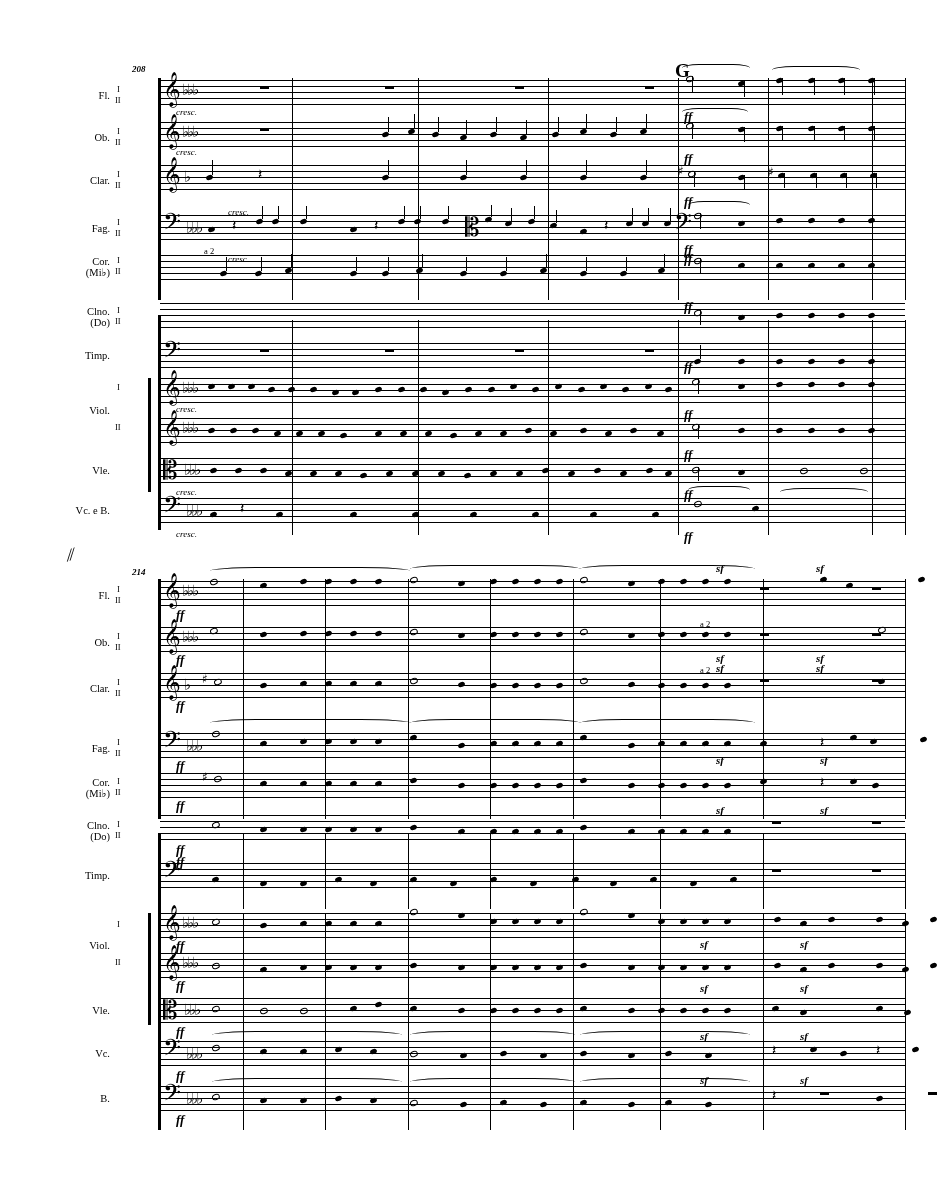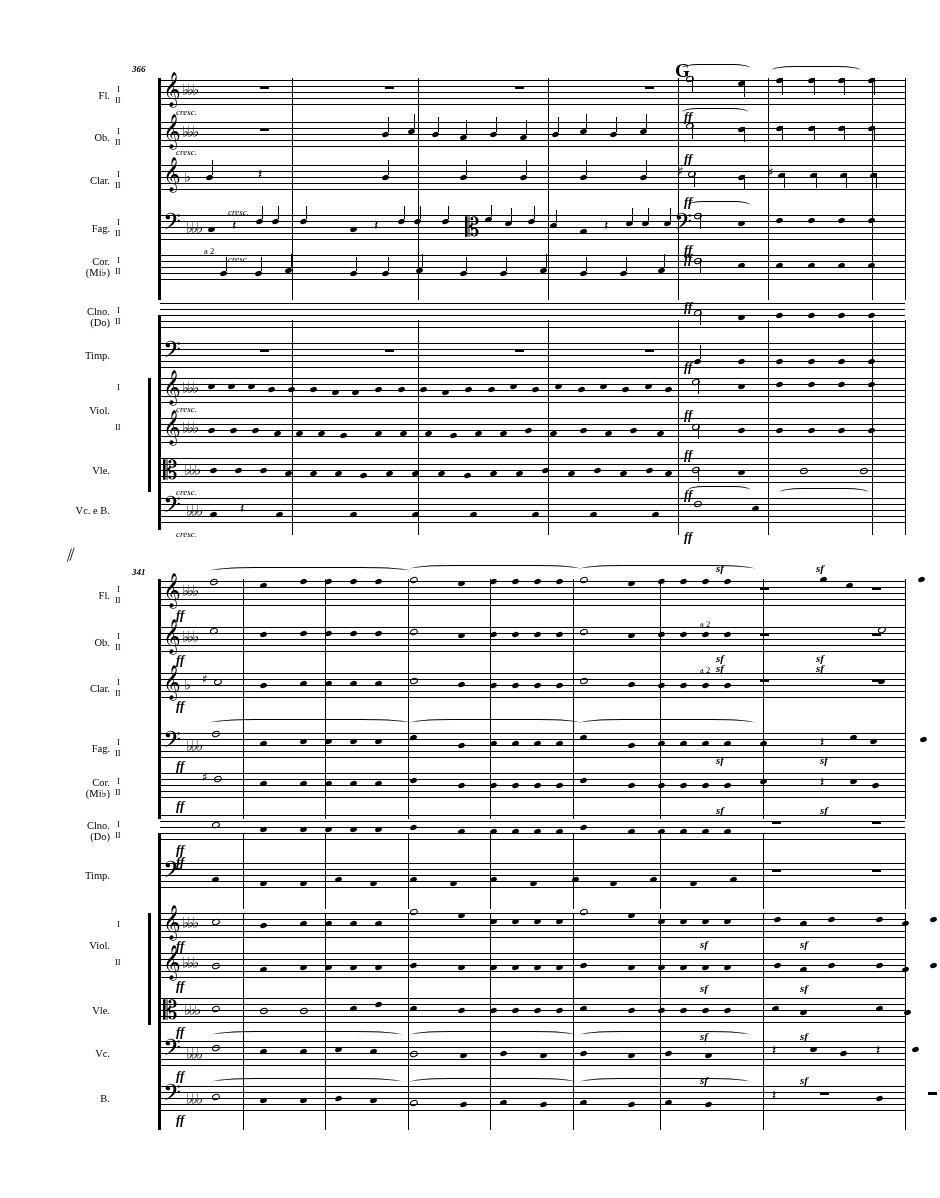--- a/index.html
+++ b/index.html
@@ -168,21 +168,21 @@
     line-height: 1;
   }
 </style>
 </head>
 <body>
 
 <div class="page">
 
   <div class="system" style="top:60px;height:490px;">
 
-    <div class="measure-num" style="left:132px;top:4px;">366</div>
+    <div class="measure-num" style="left:132px;top:4px;">208</div>
 
     <div class="rehearsal" style="left:675px;top:0px;">G</div>
 
     <div class="barline thick" style="left:158px;top:18px;height:222px;"></div>
     <div class="barline thick" style="left:158px;top:255px;height:74px;"></div>
     <div class="barline thick" style="left:158px;top:322px;height:12px;"></div>
     <div class="barline thick" style="left:158px;top:318px;height:114px;"></div>
     <div class="barline thick" style="left:158px;top:430px;height:40px;"></div>
 
     <div class="instr-label" style="left:60px;top:30px;width:50px;">Fl.</div>
@@ -599,21 +599,21 @@
       <div class="slur" style="left:620px;top:-10px;width:88px;"></div>
     </div>
     <div class="expr" style="left:176px;top:470px;">cresc.</div>
     <div class="dyn" style="left:684px;top:470px;">ff</div>
   </div>
 
   <div class="sysbreak" style="left:68px;top:545px;">∕∕</div>
 
   <div class="system" style="top:565px;height:580px;">
 
-    <div class="measure-num" style="left:132px;top:2px;">341</div>
+    <div class="measure-num" style="left:132px;top:2px;">214</div>
 
     <div class="barline thick" style="left:158px;top:14px;height:240px;"></div>
     <div class="barline thick" style="left:158px;top:268px;height:76px;"></div>
     <div class="barline thick" style="left:158px;top:335px;height:230px;"></div>
 
     <div class="instr-label" style="left:60px;top:25px;width:50px;">Fl.</div>
     <div class="instr-num" style="left:117px;top:20px;">I</div>
     <div class="instr-num" style="left:115px;top:31px;">II</div>
     <div class="staffgroup" style="left:160px;top:16px;width:745px;height:24px;">
       <div class="staffline" style="top:0px;"></div>

